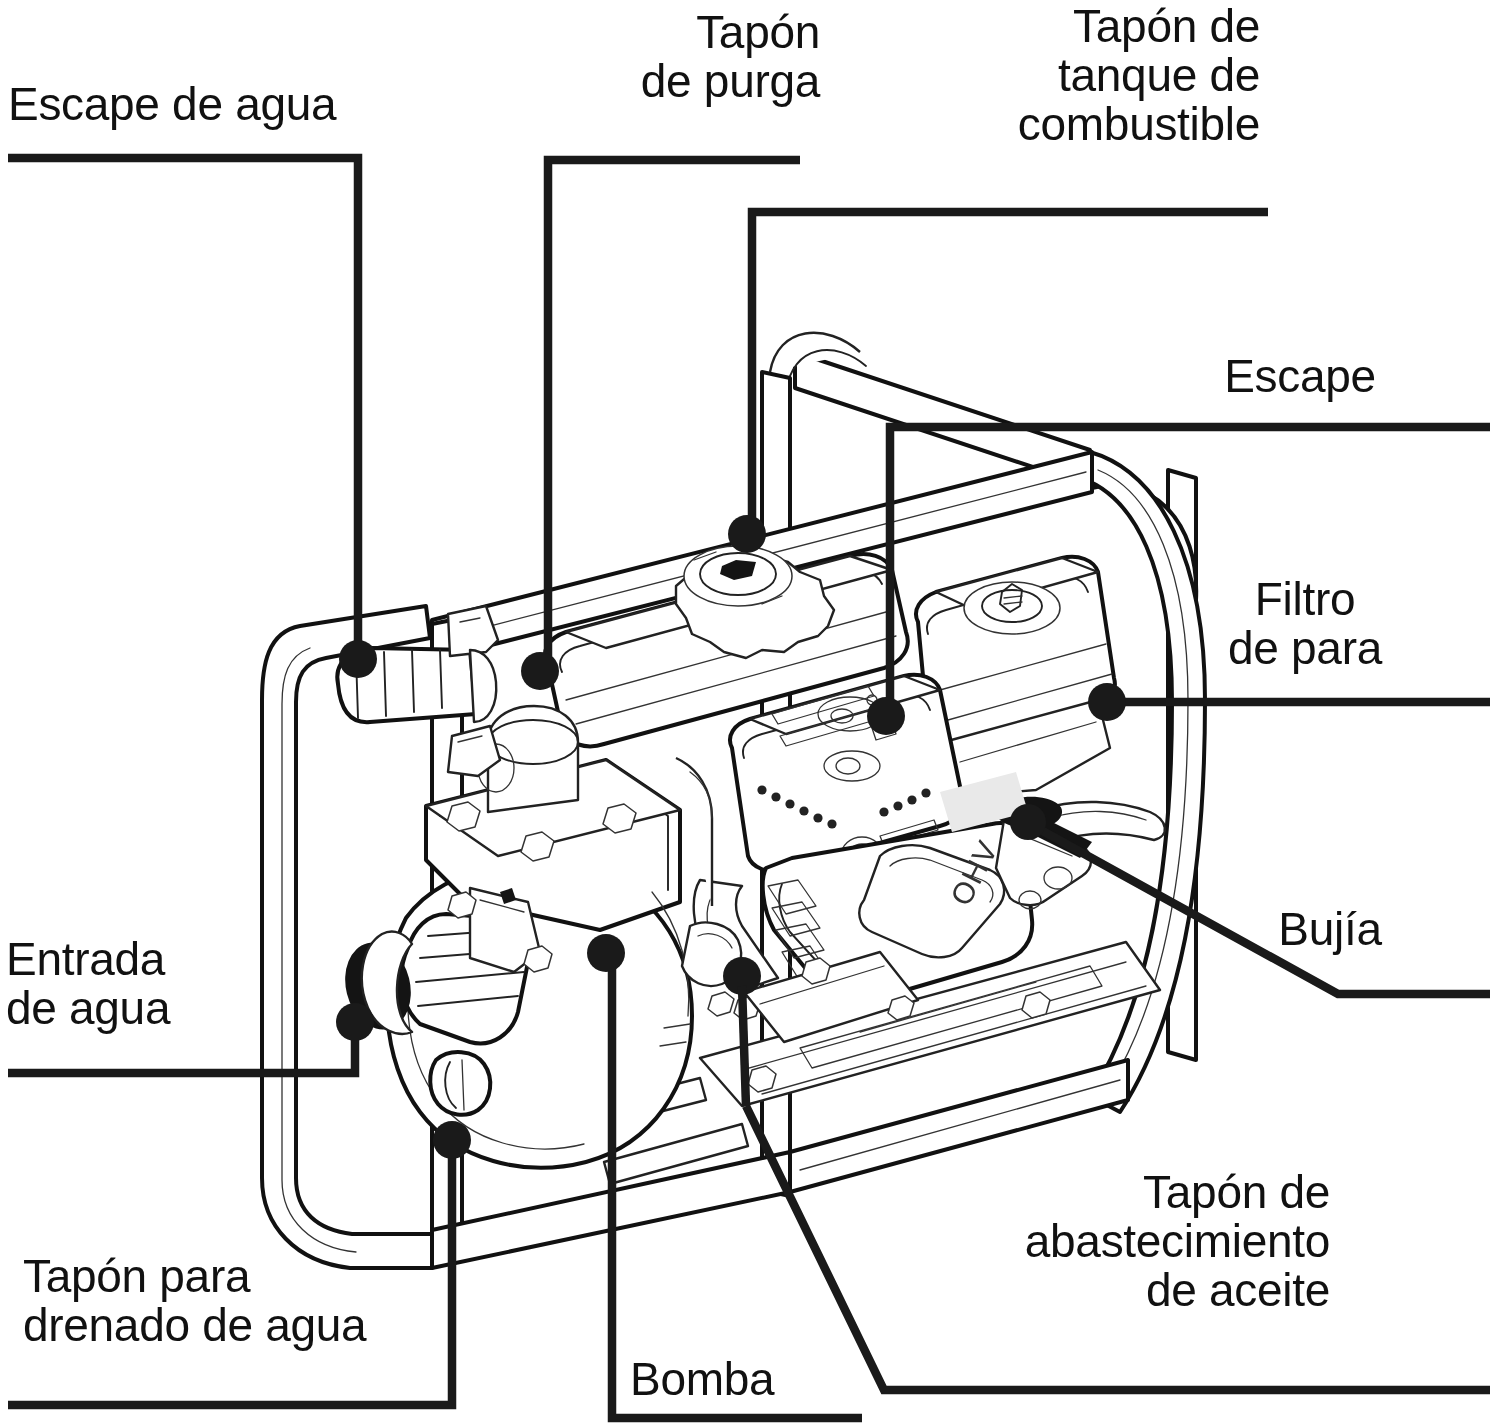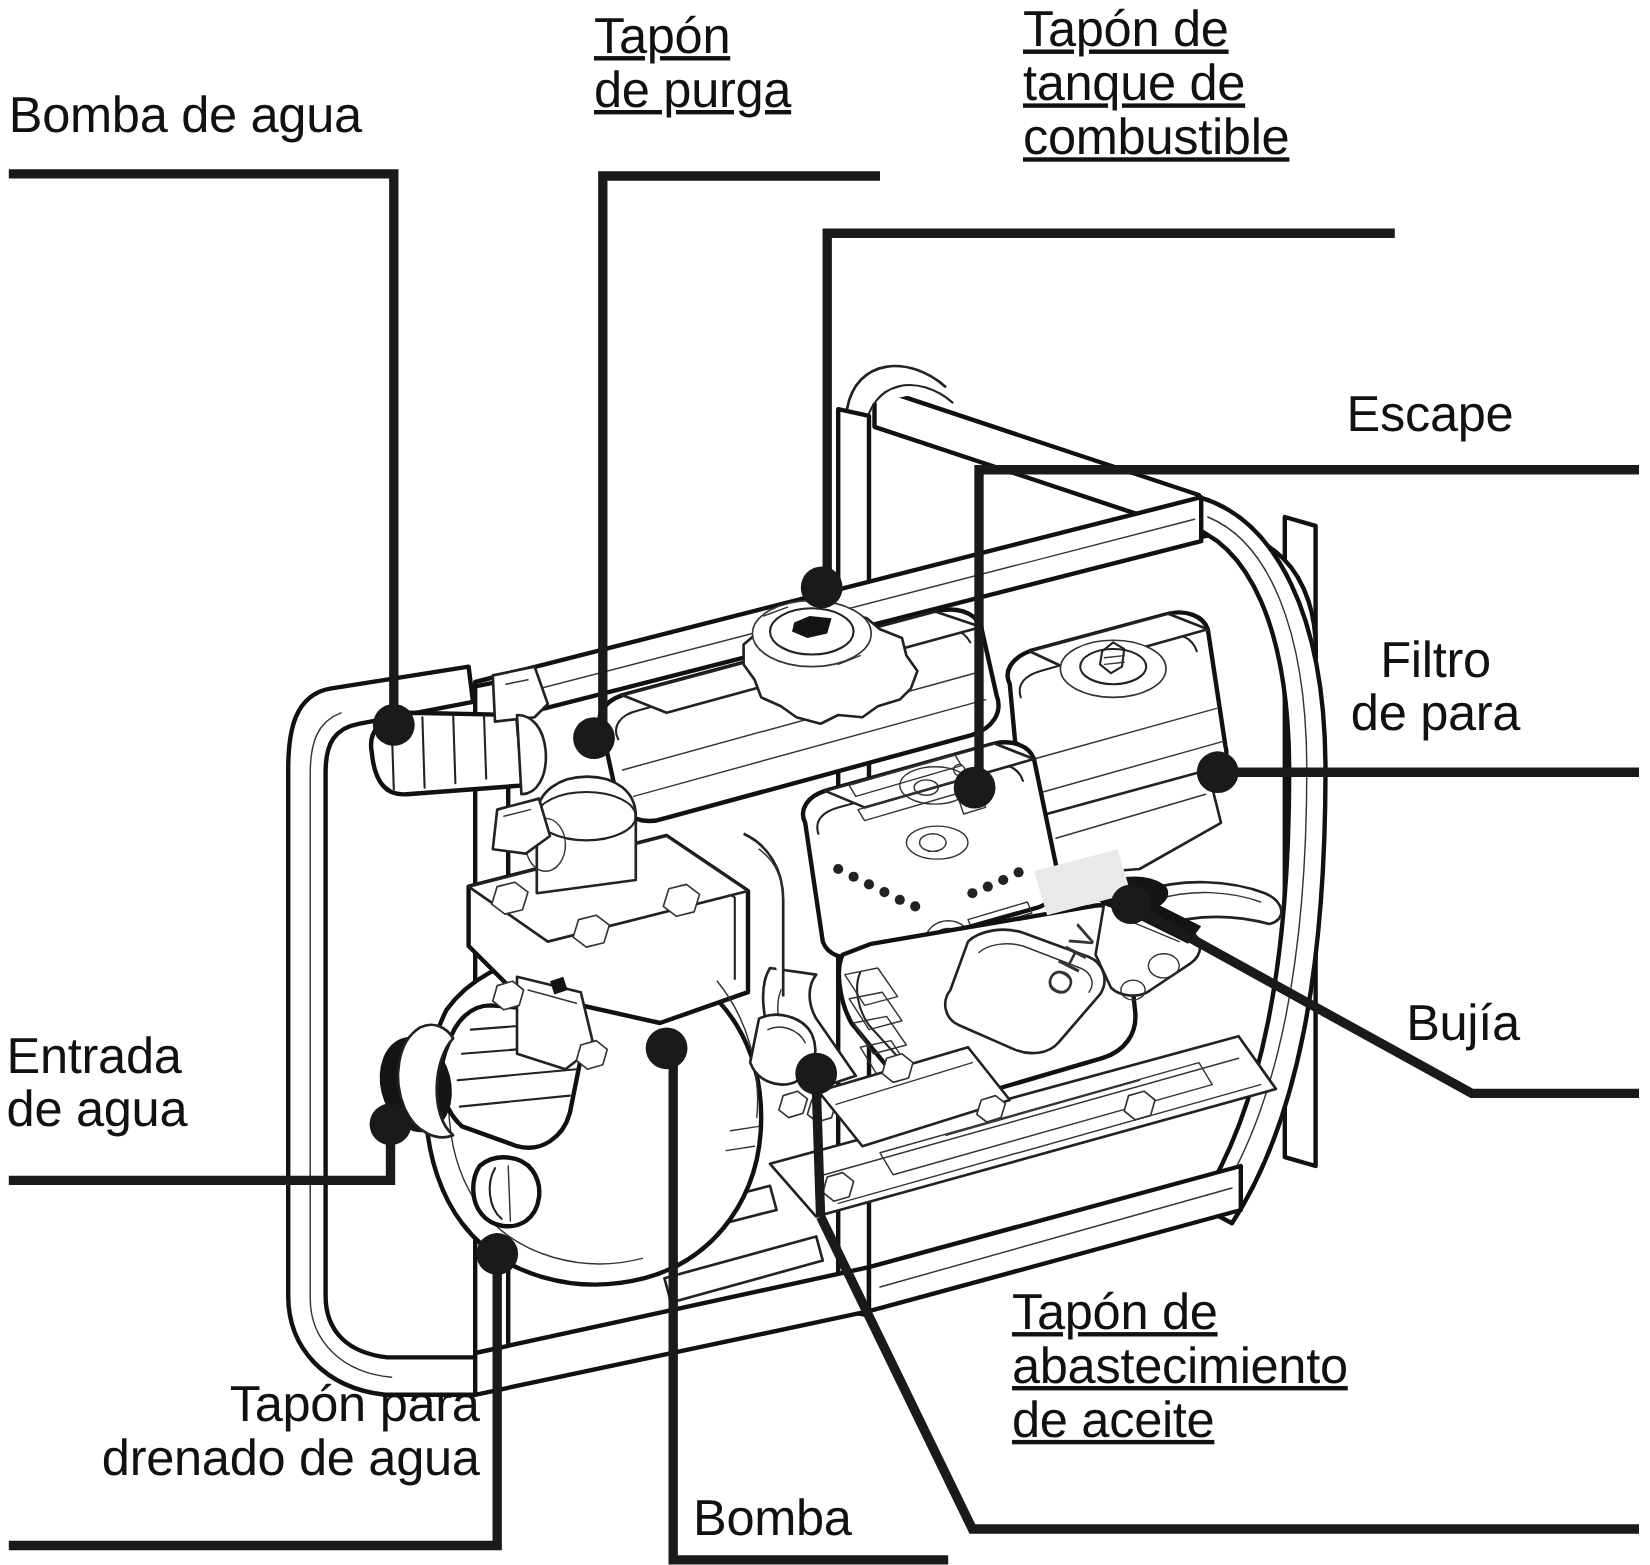--- a/index.html
+++ b/index.html
@@ -2,21 +2,21 @@
 <html><head>
 <meta charset="utf-8">
 <style>
   html,body{margin:0;padding:0;background:#ffffff;}
   body{width:1500px;height:1423px;overflow:hidden;
        font-family:"Liberation Sans","DejaVu Sans",sans-serif;}
   #stage{position:relative;width:1500px;height:1423px;background:#fff;}
   #stage svg{position:absolute;left:0;top:0;}
   .lbl{position:absolute;color:#111;font-size:46px;line-height:1.06;
        font-weight:400;letter-spacing:-0.3px;white-space:pre;}
-  .lbl.c{text-align:left;text-decoration:underline;}
+  .lbl.c{text-align:right;}
   .lbl.r{text-align:center;}
   .lbl.l{text-align:left;}
 </style>
 </head>
 <body>
 
 <div id="stage">
 
 <svg width="1500" height="1423" viewBox="0 0 1500 1423">
   <defs>
@@ -318,32 +318,32 @@
 
     <g>
       <path class="lead" d="M1490 1390 L884 1390 L746 1106"></path>
       <circle class="dot" cx="742" cy="976" r="19"></circle>
       <path class="lead" d="M746 1106 L742 986"></path>
     </g>
 
   </g>
 </svg>
 
-<div class="lbl l" style="left:8px;  top:80px;   width:380px;">Bomba de agua</div>
+<div class="lbl l" style="left:8px;  top:80px;   width:380px;">Escape de agua</div>
 <div class="lbl c" style="left:540px; top:8px;    width:280px;">Tapón
 de purga</div>
 <div class="lbl c" style="left:930px; top:2px;    width:330px;">Tapón de
 tanque de
 combustible</div>
 <div class="lbl r" style="left:1120px;top:352px;  width:360px;">Escape</div>
 <div class="lbl r" style="left:1120px;top:575px;  width:370px;">Filtro
 de para</div>
 <div class="lbl r" style="left:1180px;top:905px;  width:300px;">Bujía</div>
 <div class="lbl l" style="left:6px;   top:910px;  width:340px;margin-top:25px;">Entrada
 de agua</div>
-<div class="lbl l" style="left:6px;   top:1252px; width:430px;text-align:right;">Tapón para
+<div class="lbl l" style="left:23px;   top:1252px; width:430px;">Tapón para
 drenado de agua</div>
 <div class="lbl l" style="left:630px; top:1330px; width:230px;margin-top:25px;">Bomba</div>
 <div class="lbl c" style="left:920px; top:1168px; width:410px;">Tapón de
 abastecimiento
 de aceite</div>
 
 </div>
 
 </body></html>

